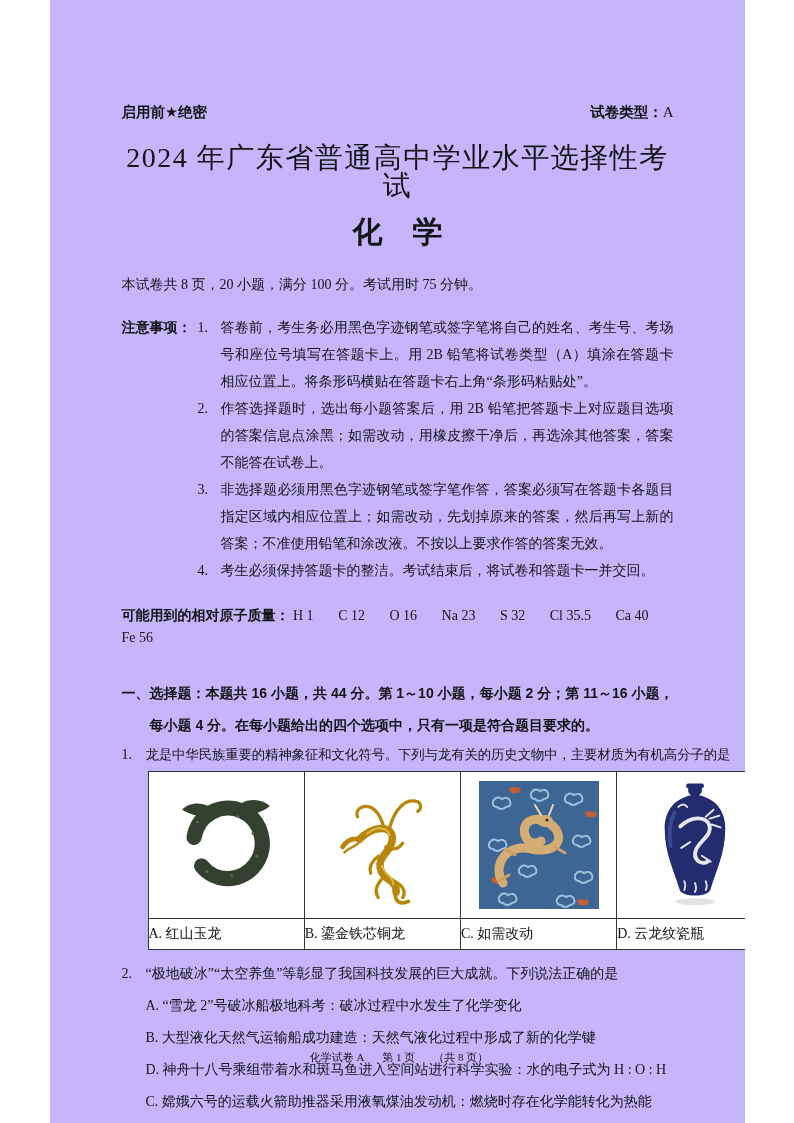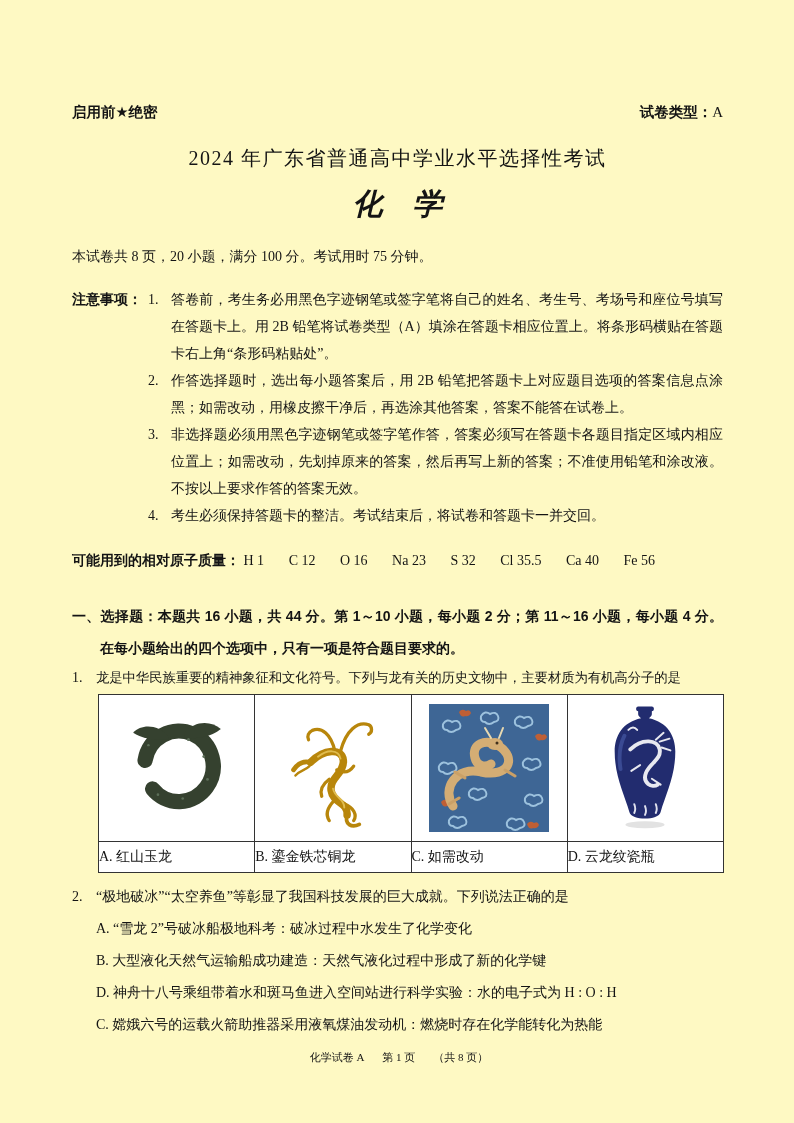--- a/index.html
+++ b/index.html
@@ -1,26 +1,26 @@
 <!DOCTYPE html>
 <html lang="zh"><head>
 <meta charset="utf-8">
 <style>
   html,body{margin:0;padding:0;background:#fff;}
   .page{
-    width:794px;height:1123px;background:#fef9c3;position:relative;overflow:hidden;
+    width:695px;height:1123px;background:#c4b5fd;position:relative;overflow:hidden;
     font-family:"Liberation Serif","DejaVu Serif",serif;font-size:14px;color:#141414;
     box-sizing:border-box;padding:103px 71px 0 72px;margin:0 auto;
   }
   .header-row{display:flex;justify-content:space-between;align-items:baseline;}
   .h-left{font-family:"Liberation Sans","DejaVu Sans",sans-serif;font-weight:700;font-size:14.5px;}
   .pt-label{font-family:"Liberation Sans","DejaVu Sans",sans-serif;font-weight:700;font-size:14.5px;}
   .pt-value{font-size:15px;}
-  .exam-title{text-align:center;font-size:20px;margin-top:22px;letter-spacing:1.5px;line-height:28px;}
-  .subject{text-align:center;font-size:30px;font-weight:700;margin-top:14px;line-height:36px;font-style:italic;}
+  .exam-title{text-align:center;font-size:28px;margin-top:22px;letter-spacing:1.5px;line-height:28px;}
+  .subject{text-align:center;font-size:30px;font-weight:700;margin-top:14px;line-height:36px;}
   .intro{margin:24px 0 0 0;line-height:22px;}
   .notices{display:flex;margin-top:18px;line-height:27px;justify-content:center;}
   .notices-label{width:76px;flex:none;font-family:"Liberation Sans","DejaVu Sans",sans-serif;font-weight:700;font-size:14px;}
   .notice-items{flex:1;}
   .notice-item{display:flex;}
   .n-num{width:23px;flex:none;}
   .n-text{flex:1;text-align:justify;}
   .atomic{margin:20px 0 0 0;line-height:22px;}
   .atomic-label{font-family:"Liberation Sans","DejaVu Sans",sans-serif;font-weight:700;margin-top:24px;}
   .atomic-val{margin-right:21px;}

